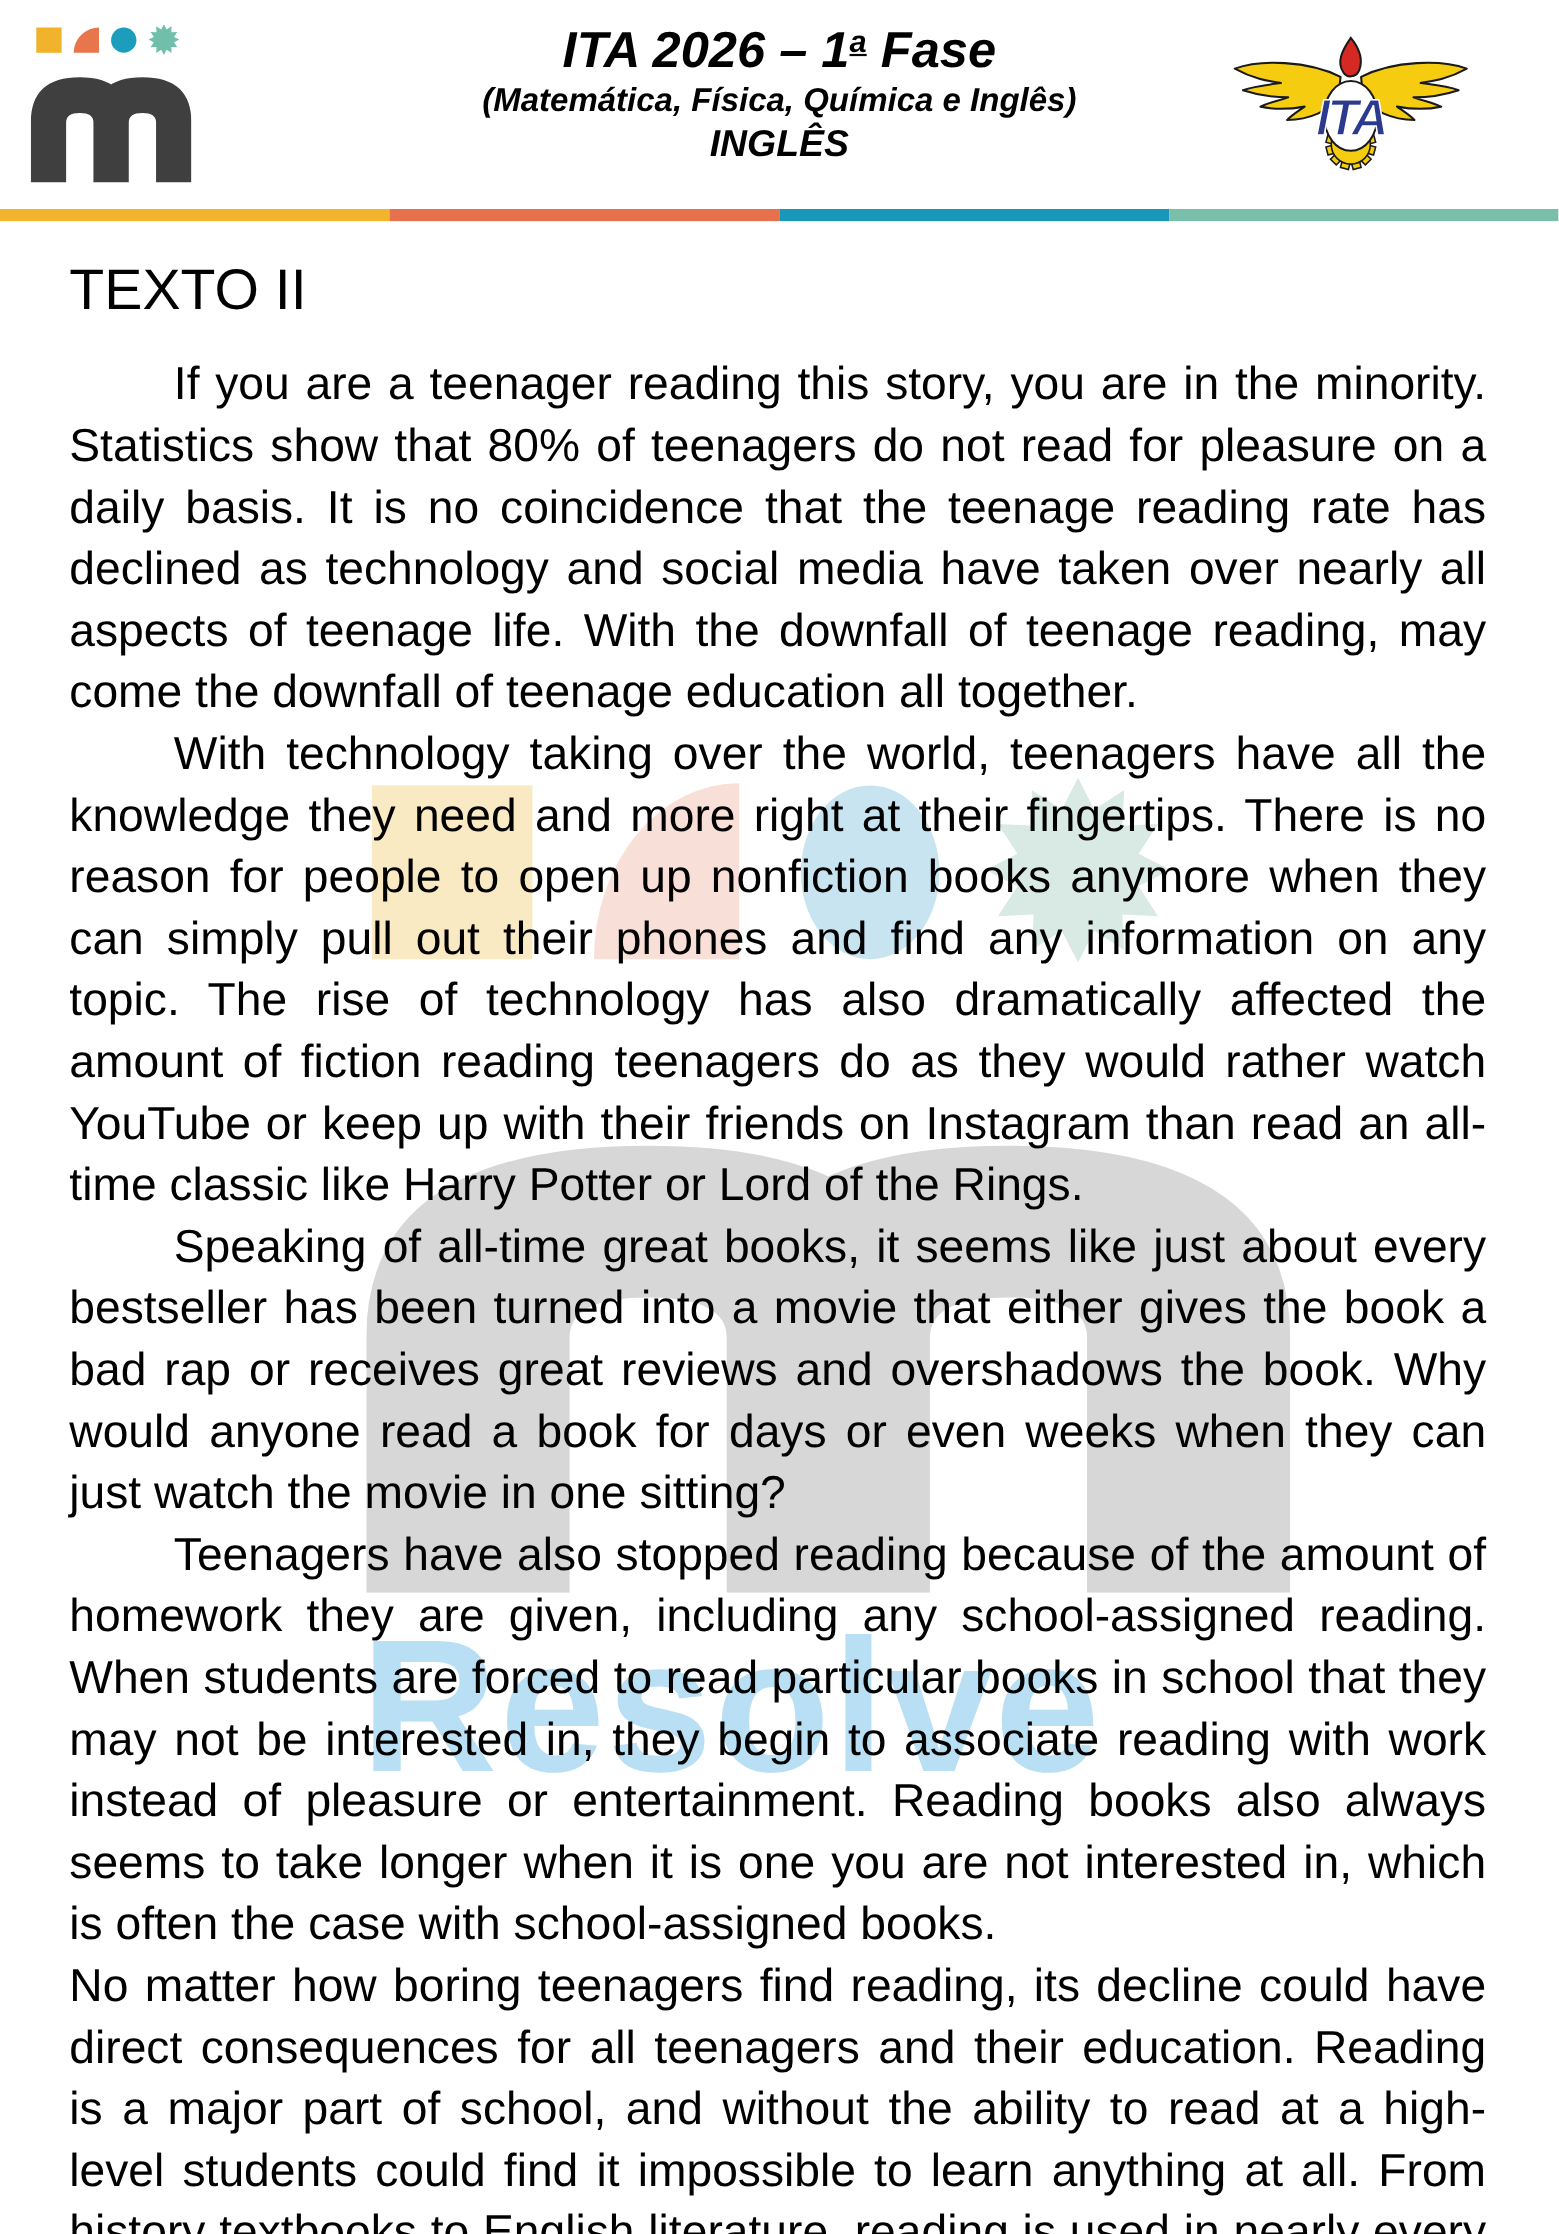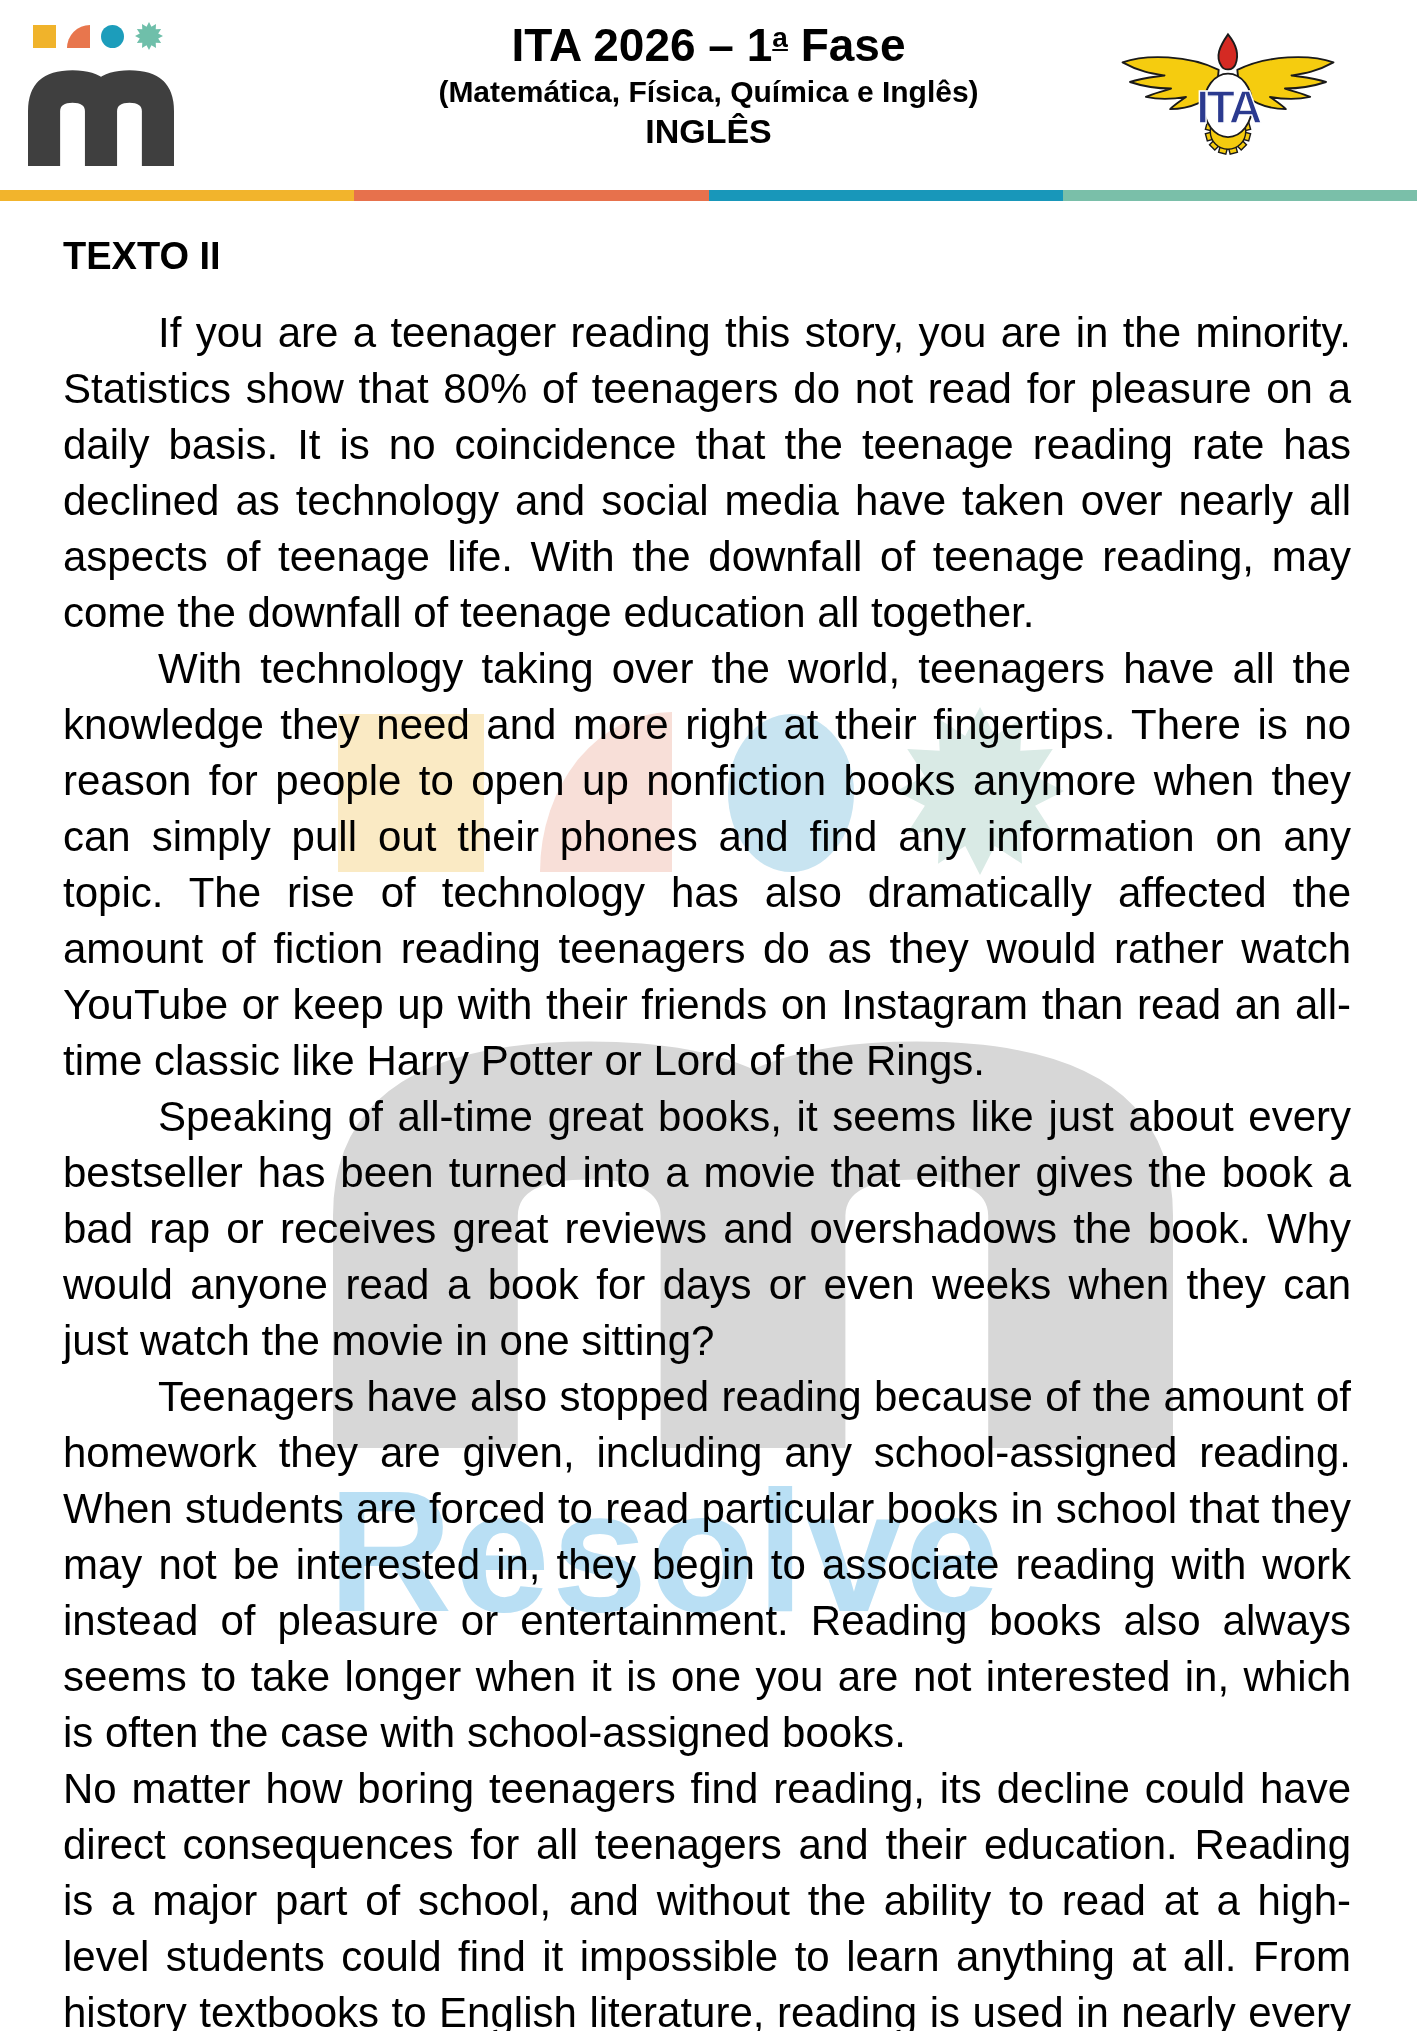--- a/index.html
+++ b/index.html
@@ -13,21 +13,21 @@
   .wm-sail{left:540px;top:712px;width:132px;height:160px;background:#F8DFD8;border-radius:100% 0 0 0;}
   .wm-circle{left:728px;top:714px;width:126px;height:158px;background:#C8E4F1;border-radius:50%;}
   .wm-star{left:896px;top:702px;width:168px;height:178px;}
   .wm-star polygon{fill:#D9EAE5;}
   .wm-m{position:absolute;left:333px;top:998px;width:840px;height:450px;}
   .wm-m path{fill:#D7D7D7;}
   .wm-resolve{position:absolute;left:328px;top:1452px;font-size:172px;font-weight:bold;
               color:#B9DFF4;letter-spacing:2px;white-space:nowrap;}
 
   
-  .header{position:absolute;left:0;top:0;width:1417px;height:200px;z-index:2;}
+  .header{position:absolute;left:0;top:0;width:1417px;height:200px;z-index:2;font-style:italic;}
   .logo{position:absolute;left:28px;top:22px;}
   .logo-shapes{display:flex;align-items:center;gap:11px;margin-left:5px;height:28px;}
   .ls{width:23px;height:23px;}
   .ls-square{background:#F0B32B;}
   .ls-sail{background:#E8764D;border-radius:100% 0 0 0;}
   .ls-circle{background:#1C9DBB;border-radius:50%;}
   .ls-star{width:28px;height:28px;}
   .ls-star polygon{fill:#6FBFAA;}
   .logo-m{display:block;width:146px;height:106px;margin-top:10px;}
   .logo-m path{fill:#3F3F3F;}
@@ -43,21 +43,21 @@
   
   .divider{position:absolute;left:0;top:190px;width:1417px;height:11px;display:flex;z-index:2;}
   .divider span{flex:1;height:100%;}
   .seg-yellow{background:#F2B42C;}
   .seg-orange{background:#E7714C;}
   .seg-blue{background:#1897BA;}
   .seg-green{background:#7ABFA9;}
 
   
   .main{position:absolute;left:63px;top:235px;width:1288px;z-index:1;}
-  .texto-heading{font-size:38px;font-weight:bold;margin:0 0 26px 0;line-height:1.15;}
+  .texto-heading{font-size:52px;font-weight:normal;margin:0 0 26px 0;line-height:1.15;}
   .instruction{font-size:33px;font-weight:bold;margin:0 0 76px 0;line-height:1.2;}
   .article-title{font-size:33px;font-weight:bold;text-align:center;margin:0 0 18px 0;line-height:56px;}
   .body-par{font-size:42px;line-height:56px;text-align:justify;margin:0;text-indent:95px;}
   .no-indent{text-indent:0;}
   .source{font-size:29px;line-height:38px;margin:8px 0 0 0;text-align:left;}
   .source b{font-weight:bold;}
 </style>
 </head>
 <body>
 

